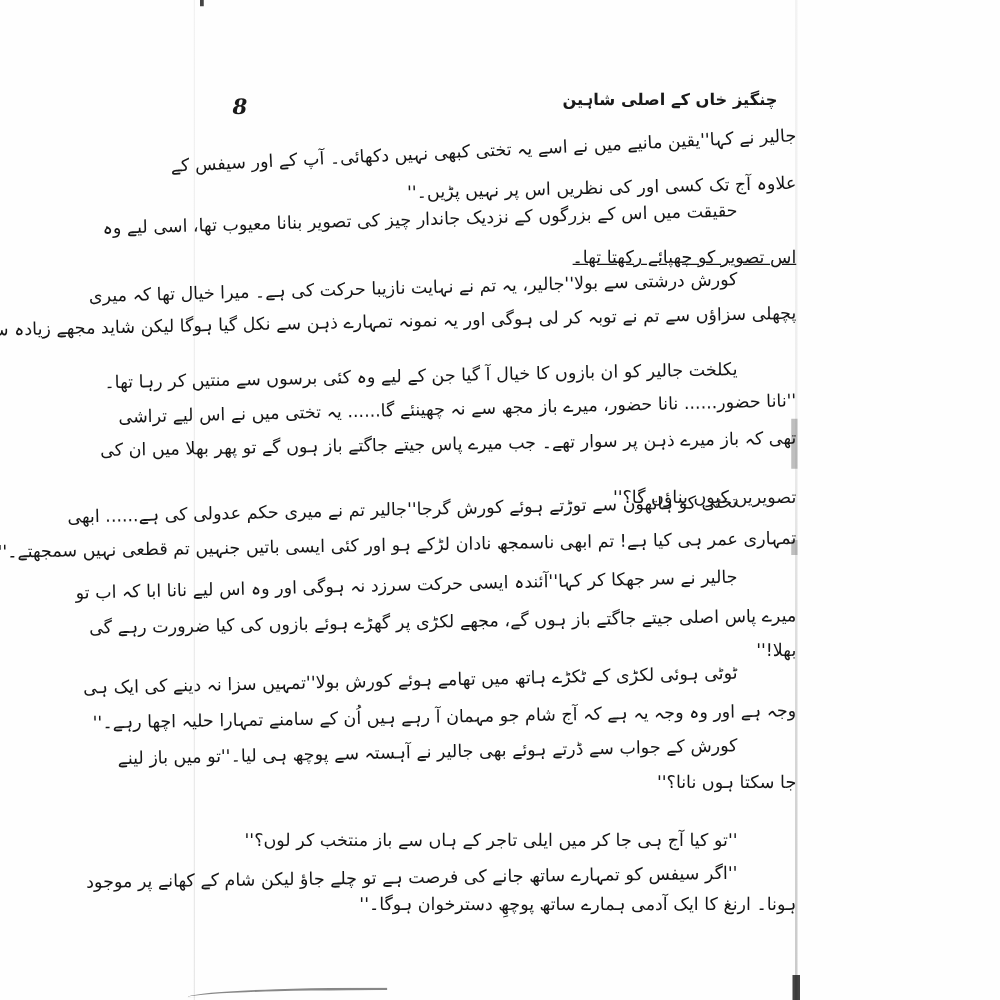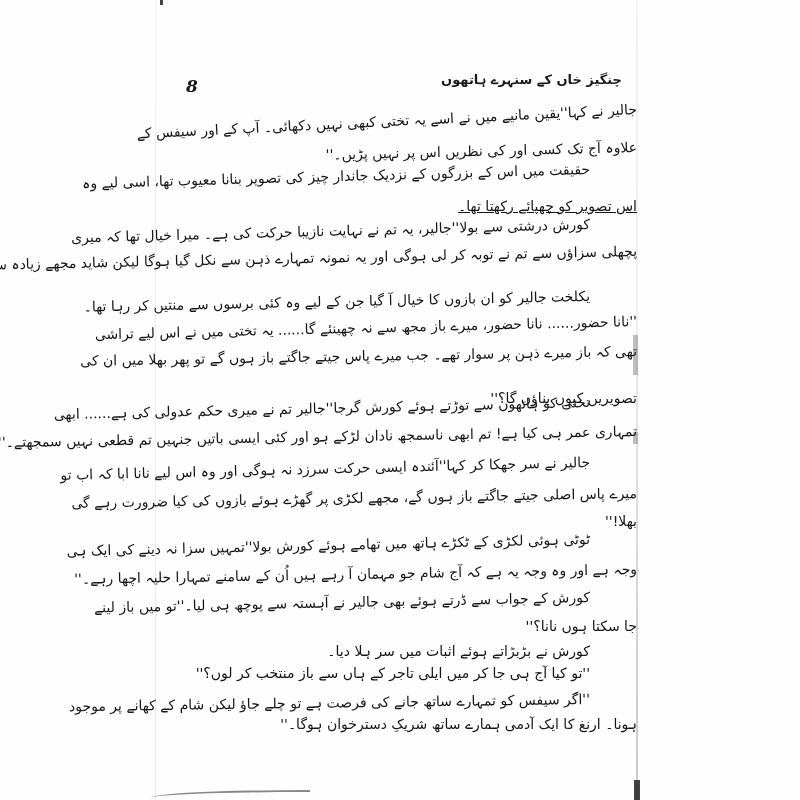--- a/index.html
+++ b/index.html
@@ -54,38 +54,37 @@
 <div class="page">
   <div class="top-mark"></div>
   <div class="page-edge-left"></div>
   <div class="page-edge-right"></div>
   <div class="shadow-blot" style="left:633px;top:335px;width:5px;height:40px;"></div>
   <div class="shadow-blot" style="left:633px;top:432px;width:5px;height:12px;"></div>
   <div class="shadow-blot" style="left:634px;top:780px;width:6px;height:20px;background:#222;opacity:.85;"></div>
   <div class="bottom-curve"></div>
 
   <div class="pagenum">8</div>
-  <div class="running-head">چنگیز خاں کے سنہرے ہاتھوں</div>
+  <div class="running-head">چنگیز خاں کے اصلی شاہین</div>
 
   <div class="line" style="right:163px;top:100px;width:450px;transform:rotate(-2.8deg);">جالیر نے کہا''یقین مانیے میں نے اسے یہ تختی کبھی نہیں دکھائی۔ آپ کے اور سیفس کے</div>
   <div class="line short" style="right:163px;top:138px;width:330px;transform:rotate(-1.4deg);">علاوہ آج تک کسی اور کی نظریں اس پر نہیں پڑیں۔''</div>
   <div class="line" style="right:210px;top:160px;width:410px;transform:rotate(-1.6deg);">حقیقت میں اس کے بزرگوں کے نزدیک جاندار چیز کی تصویر بنانا معیوب تھا، اسی لیے وہ</div>
   <div class="line short" style="right:163px;top:197px;width:260px;text-decoration:underline;">اس تصویر کو چھپائے رکھتا تھا۔</div>
   <div class="line" style="right:210px;top:215px;width:405px;transform:rotate(-1.5deg);">کورش درشتی سے بولا''جالیر، یہ تم نے نہایت نازیبا حرکت کی ہے۔ میرا خیال تھا کہ میری</div>
   <div class="line" style="right:163px;top:242px;width:452px;transform:rotate(-1.2deg);">پچھلی سزاؤں سے تم نے توبہ کر لی ہوگی اور یہ نمونہ تمہارے ذہن سے نکل گیا ہوگا لیکن شاید مجھے زیادہ سختی</div>
   <div class="line" style="right:210px;top:287px;width:300px;transform:rotate(-1.2deg);">یکلخت جالیر کو ان بازوں کا خیال آ گیا جن کے لیے وہ کئی برسوں سے منتیں کر رہا تھا۔</div>
   <div class="line" style="right:163px;top:312px;width:452px;transform:rotate(-1.4deg);">''نانا حضور...... نانا حضور، میرے باز مجھ سے نہ چھینئے گا...... یہ تختی میں نے اس لیے تراشی</div>
   <div class="line" style="right:163px;top:342px;width:452px;transform:rotate(-1deg);">تھی کہ باز میرے ذہن پر سوار تھے۔ جب میرے پاس جیتے جاگتے باز ہوں گے تو پھر بھلا میں ان کی</div>
   <div class="line short" style="right:163px;top:389px;width:260px;">تصویریں کیوں بناؤں گا؟''</div>
   <div class="line" style="right:210px;top:393px;width:405px;transform:rotate(-1.3deg);">تختی کو ہاتھوں سے توڑتے ہوئے کورش گرجا''جالیر تم نے میری حکم عدولی کی ہے...... ابھی</div>
   <div class="line" style="right:163px;top:422px;width:350px;transform:rotate(-1deg);">تمہاری عمر ہی کیا ہے! تم ابھی ناسمجھ نادان لڑکے ہو اور کئی ایسی باتیں جنہیں تم قطعی نہیں سمجھتے۔''</div>
   <div class="line" style="right:210px;top:453px;width:405px;transform:rotate(-1.4deg);">جالیر نے سر جھکا کر کہا''آئندہ ایسی حرکت سرزد نہ ہوگی اور وہ اس لیے نانا ابا کہ اب تو</div>
   <div class="line" style="right:163px;top:484px;width:452px;transform:rotate(-1deg);">میرے پاس اصلی جیتے جاگتے باز ہوں گے، مجھے لکڑی پر گھڑے ہوئے بازوں کی کیا ضرورت رہے گی</div>
   <div class="line short" style="right:163px;top:512px;width:60px;text-align:right;">بھلا!''</div>
   <div class="line" style="right:210px;top:530px;width:405px;transform:rotate(-1.3deg);">ٹوٹی ہوئی لکڑی کے ٹکڑے ہاتھ میں تھامے ہوئے کورش بولا''تمہیں سزا نہ دینے کی ایک ہی</div>
   <div class="line" style="right:163px;top:560px;width:340px;transform:rotate(-1deg);">وجہ ہے اور وہ وجہ یہ ہے کہ آج شام جو مہمان آ رہے ہیں اُن کے سامنے تمہارا حلیہ اچھا رہے۔''</div>
   <div class="line" style="right:210px;top:588px;width:405px;transform:rotate(-1.2deg);">کورش کے جواب سے ڈرتے ہوئے بھی جالیر نے آہستہ سے پوچھ ہی لیا۔''تو میں باز لینے</div>
   <div class="line short" style="right:163px;top:617px;width:300px;">جا سکتا ہوں نانا؟''</div>
-  <div class="line short" style="right:210px;top:642px;width:300px;">کورش نے بڑبڑاتے ہوئے اثبات میں سر ہلا دیا۔</div>
   <div class="line short" style="right:210px;top:664px;width:320px;text-align:right;">''تو کیا آج ہی جا کر میں ایلی تاجر کے ہاں سے باز منتخب کر لوں؟''</div>
   <div class="line" style="right:210px;top:690px;width:405px;transform:rotate(-0.8deg);">''اگر سیفس کو تمہارے ساتھ جانے کی فرصت ہے تو چلے جاؤ لیکن شام کے کھانے پر موجود</div>
-  <div class="line short" style="right:163px;top:715px;width:380px;">ہونا۔ ارنغ کا ایک آدمی ہمارے ساتھ شریکِ دسترخوان ہوگا۔''</div>
+  <div class="line short" style="right:163px;top:715px;width:380px;">ہونا۔ ارنغ کا ایک آدمی ہمارے ساتھ پوچھِ دسترخوان ہوگا۔''</div>
 </div>
 
 </body></html>

